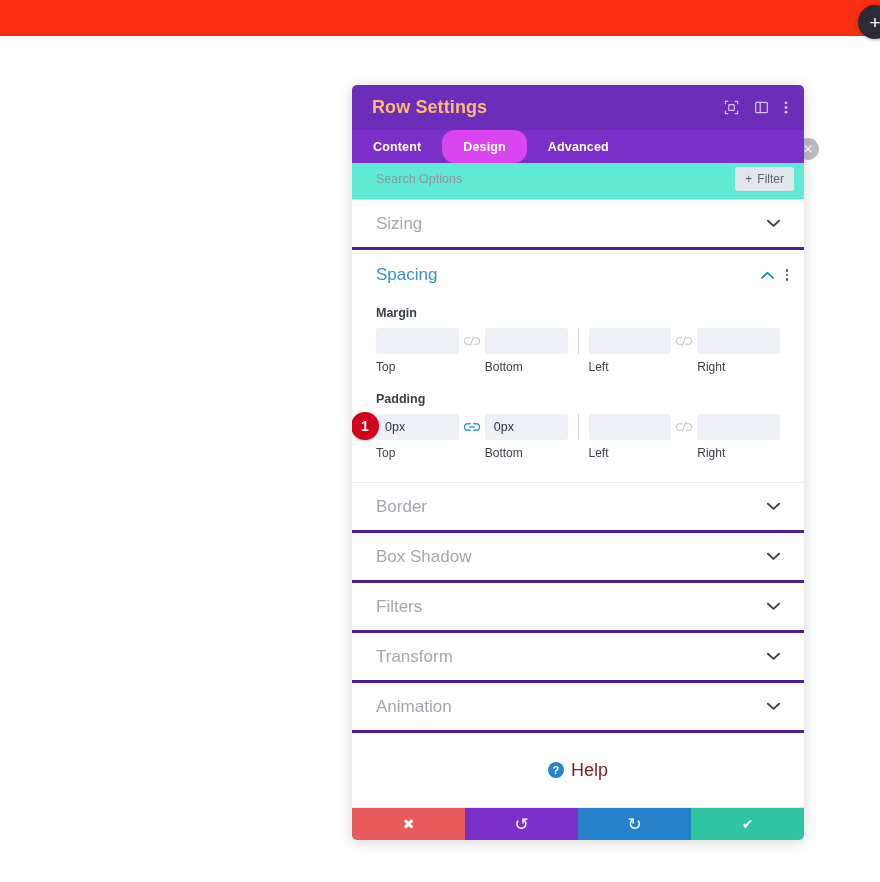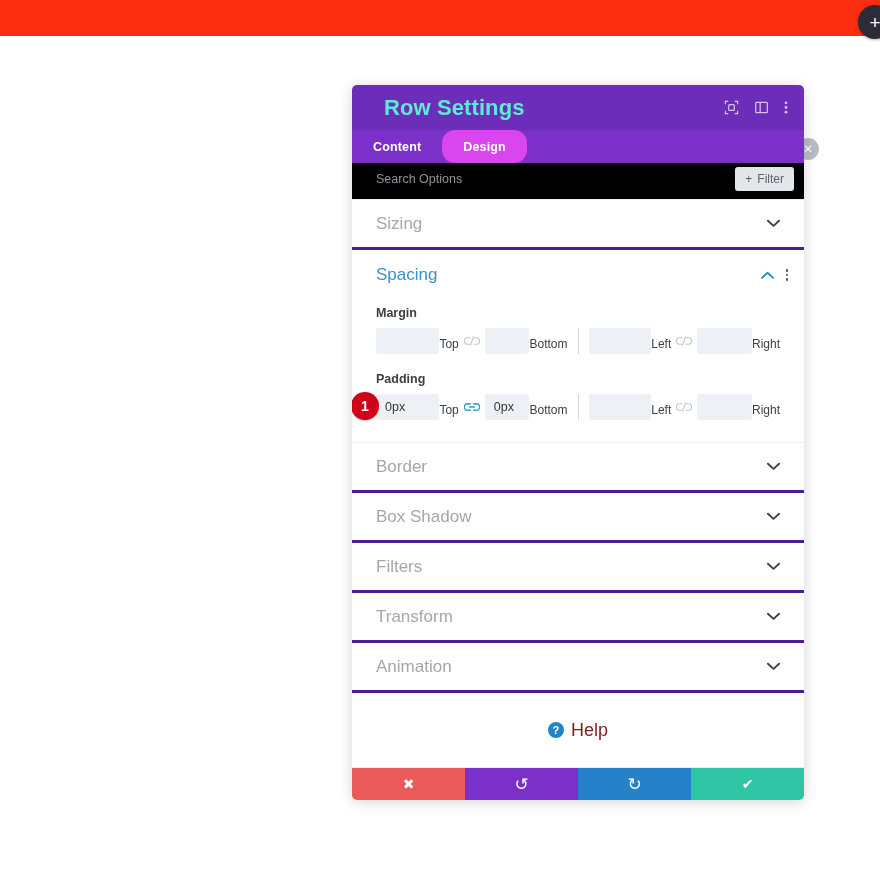--- a/index.html
+++ b/index.html
@@ -79,26 +79,25 @@
   }
 
   .modal-header {
     background: #6c2eb9;
     height: 45px;
     display: flex;
     align-items: center;
     padding: 0 16px 0 20px;
   }
   .modal-title {
-    color: #5eead4;
-    font-size: 22px;
+    color: #fdba74;
+    font-size: 18px;
     font-weight: bold;
     flex: 1;
     letter-spacing: .1px;
-    margin-left: 12px;
   }
   .header-icons {
     display: flex;
     align-items: center;
     gap: 15px;
   }
   .hicon {
     color: #d9c3f2;
     display: flex;
     align-items: center;
@@ -121,21 +120,21 @@
     justify-content: center;
     padding: 0 21px;
     cursor: pointer;
     letter-spacing: .15px;
     border-radius: 13px;
   }
   .tab.active { background: #d946ef; }
 
   
   .search-row {
-    background: #000000;
+    background: #5eead4;
     height: 37px;
     display: flex;
     align-items: center;
     padding: 0 10px 4px 24px;
     border-bottom: 1px solid #eceef2;
   }
   .search-input {
     flex: 1;
     border: none;
     background: transparent;
@@ -236,22 +235,21 @@
   .quad-divider {
     width: 1px;
     height: 26px;
     background: #d5d8de;
     margin: 0 10px;
     flex-shrink: 0;
   }
   .cell {
     flex: 1;
     display: flex;
-    flex-direction: row;
-    align-items: center;
+    flex-direction: column;
   }
   .cell input {
     width: 100%;
     height: 26px;
     background: #edf0f5;
     border: none;
     border-radius: 3px;
     font-family: "Liberation Sans", sans-serif;
     font-size: 12.5px;
     color: #31363c;
@@ -369,20 +367,21 @@
             <circle cx="2" cy="8" r="1.5"></circle>
             <circle cx="2" cy="13" r="1.5"></circle>
         </svg>
       </span>
     </div>
   </div>
 
   <div class="tabs">
     <div class="tab">Content</div>
     <div class="tab active">Design</div>
+    <div class="tab">Advanced</div>
   </div>
 
   <div class="search-row">
     <input class="search-input" type="text" placeholder="Search Options" style="">
     <div class="filter-btn">
       <span>+</span>
       <span>Filter</span>
     </div>
   </div>
 

